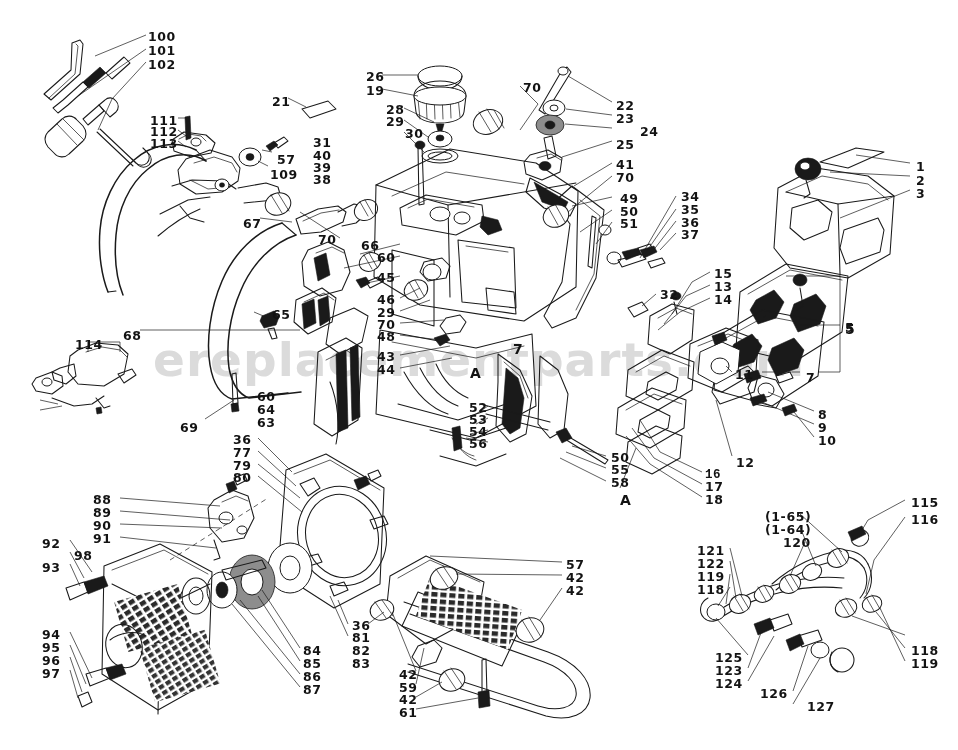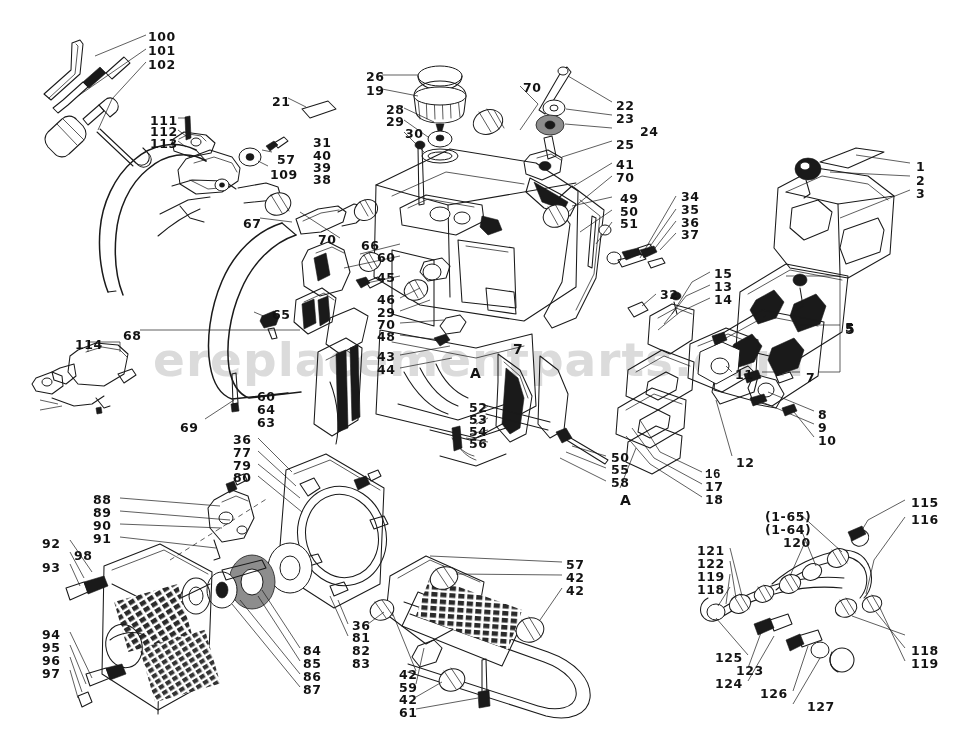--- a/index.html
+++ b/index.html
@@ -691,21 +691,21 @@
       <div class="lbl" style="left: 765px; top: 524px;">(1-64)</div>
       <div class="lbl" style="left: 783px; top: 537px;">120</div>
       <div class="lbl" style="left: 697px; top: 545px;">121</div>
       <div class="lbl" style="left: 697px; top: 558px;">122</div>
       <div class="lbl" style="left: 697px; top: 571px;">119</div>
       <div class="lbl" style="left: 697px; top: 584px;">118</div>
       <div class="lbl" style="left: 911px; top: 632px; margin-left: 46px;">117</div>
       <div class="lbl" style="left: 911px; top: 645px;">118</div>
       <div class="lbl" style="left: 911px; top: 658px;">119</div>
       <div class="lbl" style="left: 715px; top: 652px;">125</div>
-      <div class="lbl" style="left: 736px; top: 665px;">123</div>
+      <div class="lbl" style="left: 715px; top: 665px;">123</div>
       <div class="lbl" style="left: 715px; top: 678px;">124</div>
       <div class="lbl" style="left: 760px; top: 688px;">126</div>
       <div class="lbl" style="left: 760px; top: 701px; margin-left: 47px;">127</div>
       <div class="lbl mk" style="left: 470px; top: 366px;">A</div>
       <div class="lbl mk" style="left: 620px; top: 493px;">A</div>
       <div class="lbl mk" style="left: 513px; top: 342px;">7</div>
       <div class="lbl mk" style="left: 845px; top: 322px;">5</div>
     </div>
 
 </div>

